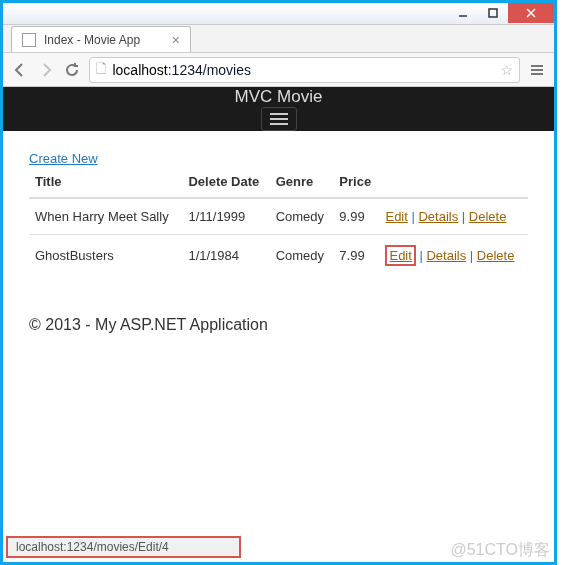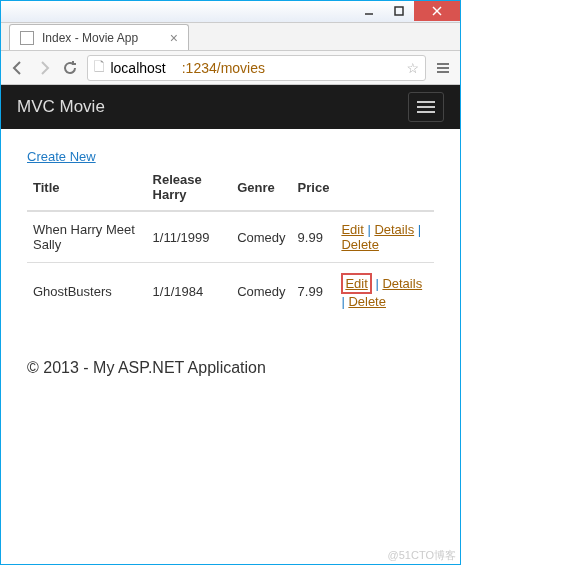--- a/index.html
+++ b/index.html
@@ -1,63 +1,63 @@
 <!DOCTYPE html>
 <html><head>
 <meta charset="utf-8">
 <style>
   * { box-sizing: border-box; margin: 0; padding: 0; }
   body { font-family: "Segoe UI", Arial, sans-serif; font-size: 13px; background: #fff; width: 571px; height: 565px; overflow: hidden; position: relative; }
   
   
-  .window-frame { border: 1px solid #0ea5e9; width: 461px; height: 565px; position: relative; background: #fff; }
+  .window-frame { border: 3px solid #0ea5e9; width: 557px; height: 565px; position: relative; background: #fff; }
   .titlebar { height: 22px; background: linear-gradient(#fff,#e8eef7); display: flex; justify-content: flex-end; border-bottom: 1px solid #ccc; }
   .winbtn { width: 30px; height: 20px; display: flex; align-items: center; justify-content: center; font-size: 11px; color: #333; }
   .winbtn.close { background: #d9534f; color: #fff; width: 46px; font-weight: bold; }
   .winbtn svg { width: 10px; height: 10px; }
   
   
   .tabstrip { height: 28px; background: #f3f3f3; display: flex; align-items: flex-end; padding-left: 8px; border-bottom: 1px solid #ccc; }
   .tab { background: #fff; border: 1px solid #bbb; border-bottom: none; border-radius: 3px 3px 0 0; height: 26px; padding: 0 10px; display: flex; align-items: center; gap: 8px; font-size: 12px; color: #444; min-width: 180px; position: relative; }
   .tab-favicon { width: 14px; height: 14px; border: 1px solid #999; background: #fff; }
   .tab-close { font-size: 14px; color: #888; margin-left: auto; cursor: pointer; }
   
   
   .urlbar { height: 34px; background: #f7f7f7; border-bottom: 1px solid #ccc; display: flex; align-items: center; padding: 0 8px; gap: 8px; }
   .nav-icon { width: 18px; height: 18px; display: flex; align-items: center; justify-content: center; color: #777; }
   .nav-icon svg { width: 16px; height: 16px; stroke: currentColor; fill: none; stroke-width: 2; }
   .url-field { flex: 1; height: 26px; border: 1px solid #ccc; border-radius: 3px; background: #fff; display: flex; align-items: center; padding: 0 6px; gap: 6px; font-size: 14px; color: #333; }
   .url-host { color: #000000; }
-  .url-path { color: #a16207; margin-left: 16px; }
+  .url-path { color: #0f172a; }
   .url-star { margin-left: auto; color: #aaa; }
   .menu-3line { color: #777; }
   
   
-  .navbar { background: #1b1b1b; color: #bbb; height: 44px; display: flex; align-items: center; padding: 0 16px; justify-content: space-between; }
+  .navbar { background: #1b1b1b; color: #bbb; height: 44px; display: flex; align-items: center; padding: 0 16px; justify-content: space-between; flex-direction: column; }
   .navbar-brand { color: #ddd; font-size: 17px; }
   .navbar-toggle { border: 1px solid #444; border-radius: 3px; width: 36px; height: 30px; display: flex; flex-direction: column; align-items: center; justify-content: center; gap: 3px; }
   .navbar-toggle span { display: block; width: 18px; height: 2px; background: #ccc; }
   
   .container { padding: 20px 26px 20px 26px; }
   h1.page-title { font-family: Cambria, Georgia, serif; font-size: 34px; font-weight: bold; color: #222; margin-bottom: 14px; }
   .create-link { color: #1f7ac4; font-size: 13px; display: inline-block; margin-bottom: 0; }
   
   table { width: 100%; border-collapse: collapse; font-size: 13px; }
   th { text-align: left; font-weight: bold; padding: 8px 6px; border-bottom: 2px solid #ddd; color: #333; margin-left: 23px; }
   td { padding: 10px 6px; border-top: 1px solid #ddd; color: #333; vertical-align: middle; }
   td.actions a { color: #a16207; }
   td.actions .sep { color: #1f7ac4; }
   .highlight-edit { border: 2px solid #d9534f; padding: 1px 2px; display: inline-block; }
   
   .footer { padding: 20px 26px; font-size: 16px; color: #333; border-top: 0; }
   
   
   .statusbar { position: absolute; bottom: 4px; left: 3px; border: 2px solid #d9534f; background: #f0f0f0; font-size: 12px; color: #555; padding: 2px 8px; width: 235px; }
   
-  .watermark { position: absolute; bottom: 1px; right: 4px; font-size: 11px; color: #ccc; }
+  .watermark { position: absolute; bottom: 1px; right: 4px; font-size: 16px; color: #ccc; }
 </style>
 </head>
 <body>
 
 <div class="window-frame">
   <div class="titlebar">
     <div class="winbtn">
         <svg viewBox="0 0 10 10">
           <line x1="1" y1="8" x2="9" y2="8" stroke="#333" stroke-width="1.5"></line>
         </svg>
@@ -123,21 +123,21 @@
       </div>
   </div>
 
   <div class="container">
     <a href="#" class="create-link">Create New</a>
     
     <table>
       <thead>
         <tr>
           <th>Title</th>
-          <th>Release Harry</th>
+          <th>Delete Date</th>
           <th>Genre</th>
           <th>Price</th>
           <th></th>
         </tr>
       </thead>
       <tbody id="tbody">
           <tr>
     <td>When Harry Meet Sally</td>
     <td>1/11/1999</td>
     <td>Comedy</td>
@@ -154,14 +154,15 @@
     <td class="actions">
       <span class="highlight-edit"><a href="#">Edit</a></span><span class="sep"> | </span><a href="#">Details</a><span class="sep"> | </span><a href="#">Delete</a>
     </td>
           </tr>
         </tbody>
     </table>
   </div>
 
   <div class="footer">© 2013 - My ASP.NET Application</div>
 
+  <div class="statusbar">localhost:1234/movies/Edit/4</div>
   <div class="watermark">@51CTO博客</div>
 </div>
 
 </body></html>

